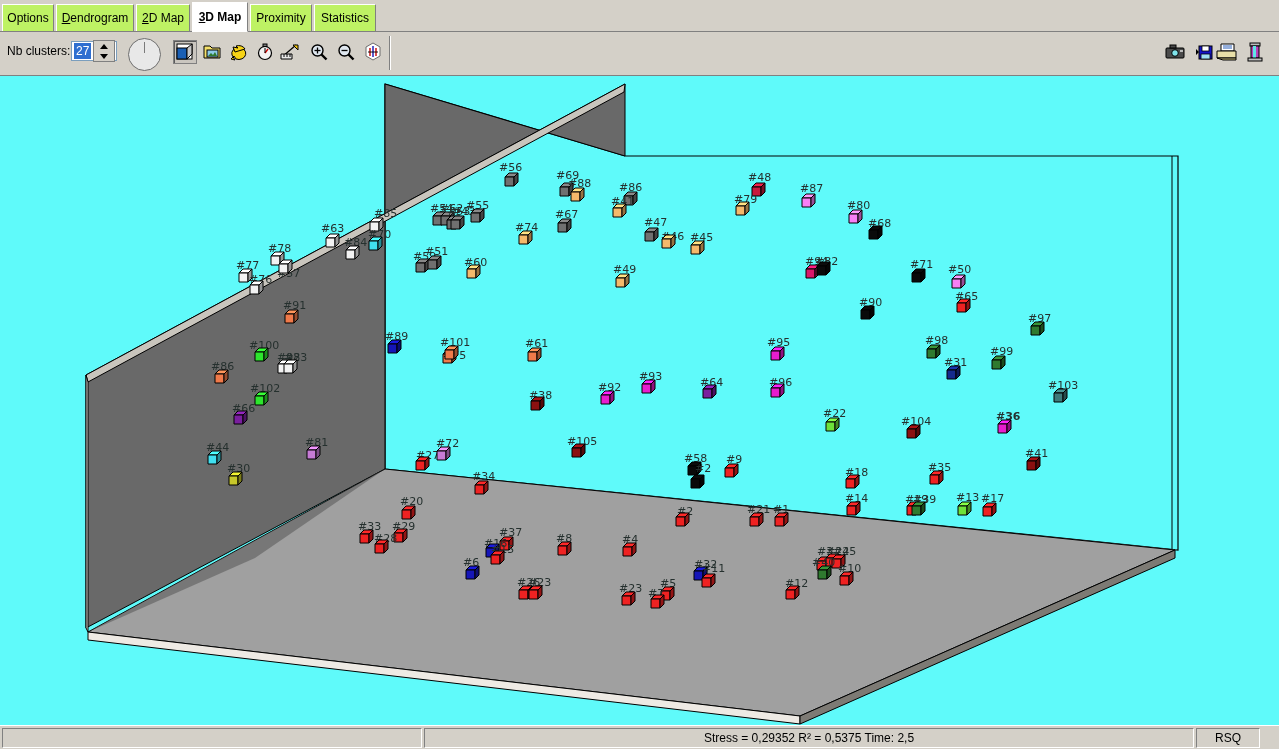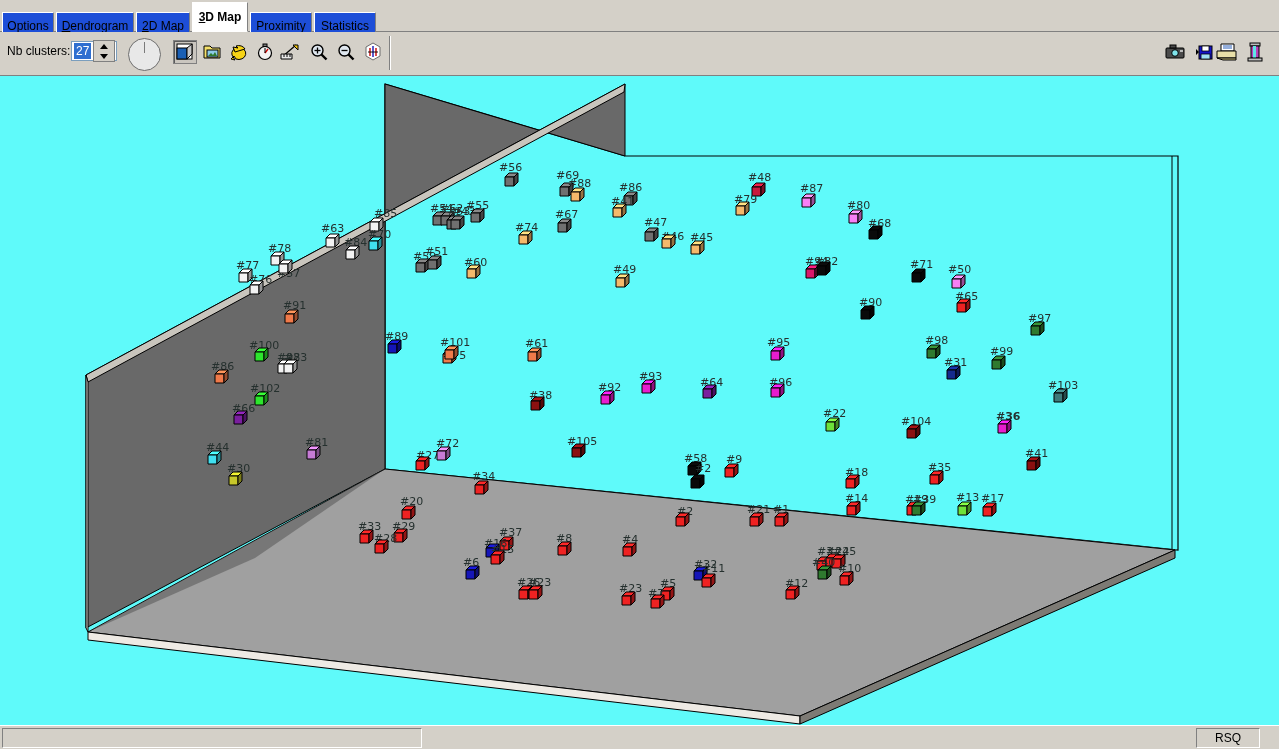--- a/index.html
+++ b/index.html
@@ -13,22 +13,22 @@
   #app{position:relative;width:1279px;height:749px;}
 
   
   #tabstrip{
     position:absolute;left:0;top:0;width:1279px;height:32px;
     background:#d4d0c8;
     border-bottom:1px solid #808080;
     box-sizing:border-box;
   }
   .tab{
-    position:absolute;top:12px;height:27px;
-    background:#1d4ed8;
+    position:absolute;top:4px;height:27px;
+    background:#bef264;
     border-top:1px solid #ffffff;
     border-left:1px solid #ffffff;
     border-right:1px solid #808080;
     box-sizing:border-box;
     font-size:12px;color:#000;
     display:flex;align-items:center;justify-content:center;
     padding:0 9px;
     white-space:nowrap;
   }
   .tab.active{
@@ -1181,16 +1181,19 @@
             <polygon points="1,5 5,1 14,1 10,5" fill="#ff2929" stroke="#000" stroke-width="1"></polygon>
             <polygon points="1,5 10,5 10,14 1,14" fill="#ef2222" stroke="#000" stroke-width="1"></polygon>
             <polygon points="10,5 14,1 14,10 10,14" fill="#941515" stroke="#000" stroke-width="1"></polygon>
           </svg>
         </div>
       </div>
   </div>
 
   <div id="statusbar">
     <div class="sbpanel" id="sb-left"></div>
+    <div class="sbpanel" id="sb-mid">
+      <span>Stress = 0,29352    R² = 0,5375  Time: 2,5</span>
+    </div>
     <div class="sbpanel" id="sb-right">RSQ</div>
   </div>
 
 </div>
 
 </body></html>

